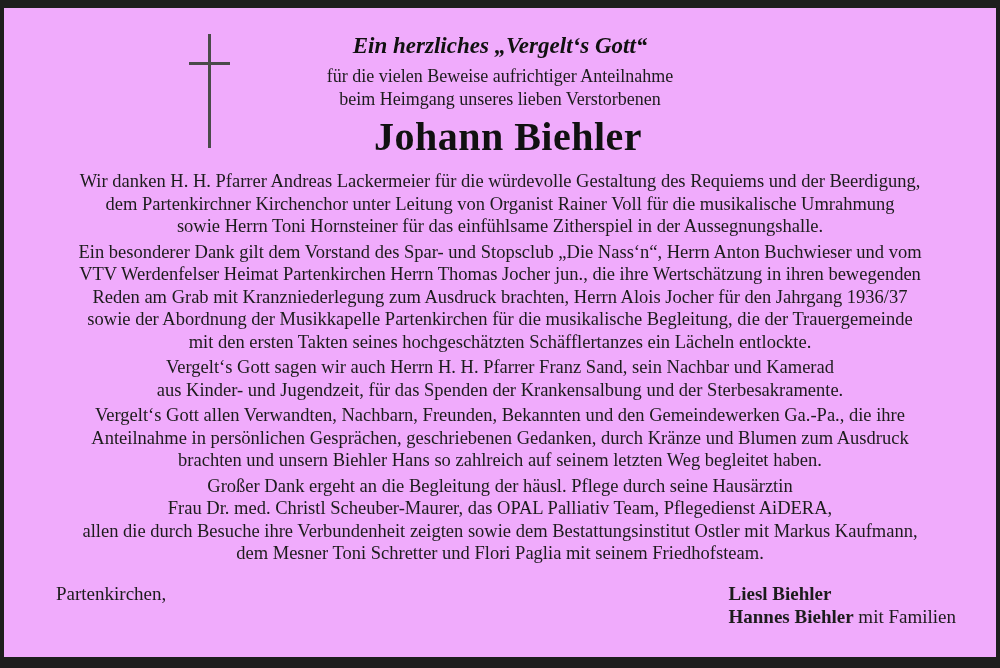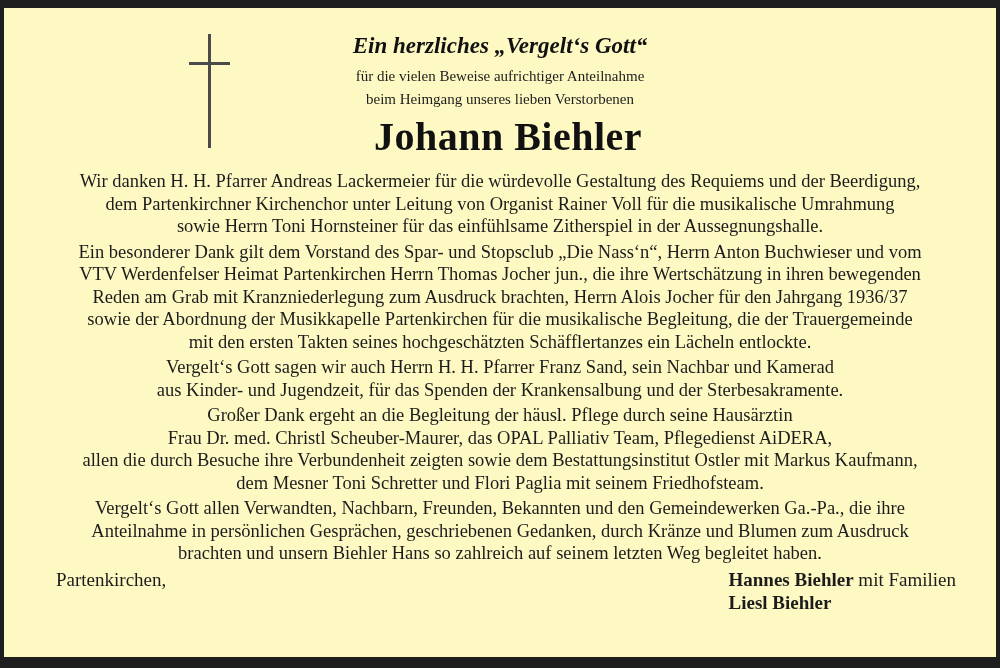--- a/index.html
+++ b/index.html
@@ -4,21 +4,21 @@
 <style>
   html, body { margin: 0; padding: 0; }
   body {
     width: 1000px; height: 668px;
     background: #e9e9e9;
     font-family: "Liberation Serif", "DejaVu Serif", serif;
   }
   .page {
     box-sizing: border-box;
     width: 1000px; height: 668px;
-    background: #fef9c3;
+    background: #f0abfc;
     border-top: 8px solid #1e1e1e;
     border-bottom: 11px solid #1e1e1e;
     border-left: 4px solid #1e1e1e;
     border-right: 4px solid #1e1e1e;
     position: relative;
     color: #1c1c1c;
     overflow: hidden;
   }
   
   .cross {
@@ -46,21 +46,21 @@
   .title {
     margin: 0;
     font-size: 23px;
     line-height: 27px;
     font-weight: bold;
     font-style: italic;
     color: #111111;
   }
   .subtitle {
     margin: 6px 0 0 0;
-    font-size: 15px;
+    font-size: 18px;
     line-height: 23px;
     white-space: pre-line;
   }
   .deceased {
     margin: 3px 0 0 16px;
     font-size: 40px;
     line-height: 46px;
     font-weight: bold;
     letter-spacing: 0.5px;
     color: #111111;
@@ -73,21 +73,21 @@
     font-size: 18.5px;
     line-height: 22.5px;
   }
   .para {
     margin: 3px 0 0 0;
     white-space: pre-line;
   }
   .para:first-child { margin-top: 4px; }
   
   .footer {
-    margin-top: 3px;
+    margin-top: 17px;
     padding: 0 40px 0 52px;
     display: flex;
     justify-content: space-between;
     align-items: flex-start;
     font-size: 19px;
     line-height: 23.5px;
   }
   .signatories .sig-name { font-weight: bold; }
 </style>
 </head>
@@ -111,32 +111,32 @@
     <p class="para">Wir danken H. H. Pfarrer Andreas Lackermeier für die würdevolle Gestaltung des Requiems und der Beerdigung,
 dem Partenkirchner Kirchenchor unter Leitung von Organist Rainer Voll für die musikalische Umrahmung
 sowie Herrn Toni Hornsteiner für das einfühlsame Zitherspiel in der Aussegnungshalle.</p>
     <p class="para">Ein besonderer Dank gilt dem Vorstand des Spar- und Stopsclub „Die Nass‘n“, Herrn Anton Buchwieser und vom
 VTV Werdenfelser Heimat Partenkirchen Herrn Thomas Jocher jun., die ihre Wertschätzung in ihren bewegenden
 Reden am Grab mit Kranzniederlegung zum Ausdruck brachten, Herrn Alois Jocher für den Jahrgang 1936/37
 sowie der Abordnung der Musikkapelle Partenkirchen für die musikalische Begleitung, die der Trauergemeinde
 mit den ersten Takten seines hochgeschätzten Schäfflertanzes ein Lächeln entlockte.</p>
     <p class="para">Vergelt‘s Gott sagen wir auch Herrn H. H. Pfarrer Franz Sand, sein Nachbar und Kamerad
 aus Kinder- und Jugendzeit, für das Spenden der Krankensalbung und der Sterbesakramente.</p>
+    <p class="para">Vergelt‘s Gott allen Verwandten, Nachbarn, Freunden, Bekannten und den Gemeindewerken Ga.-Pa., die ihre
+Anteilnahme in persönlichen Gesprächen, geschriebenen Gedanken, durch Kränze und Blumen zum Ausdruck
+brachten und unsern Biehler Hans so zahlreich auf seinem letzten Weg begleitet haben.</p>
     <p class="para">Großer Dank ergeht an die Begleitung der häusl. Pflege durch seine Hausärztin
 Frau Dr. med. Christl Scheuber-Maurer, das OPAL Palliativ Team, Pflegedienst AiDERA,
 allen die durch Besuche ihre Verbundenheit zeigten sowie dem Bestattungsinstitut Ostler mit Markus Kaufmann,
 dem Mesner Toni Schretter und Flori Paglia mit seinem Friedhofsteam.</p>
-    <p class="para">Vergelt‘s Gott allen Verwandten, Nachbarn, Freunden, Bekannten und den Gemeindewerken Ga.-Pa., die ihre
-Anteilnahme in persönlichen Gesprächen, geschriebenen Gedanken, durch Kränze und Blumen zum Ausdruck
-brachten und unsern Biehler Hans so zahlreich auf seinem letzten Weg begleitet haben.</p>
   </div>
 
   <div class="footer">
     <div class="place-date">
       <div>Partenkirchen,</div>
     </div>
     <div class="signatories">
+      <div><span class="sig-name">Liesl Biehler</span> <span></span></div>
       <div><span class="sig-name">Hannes Biehler</span> <span>mit Familien</span></div>
-      <div><span class="sig-name">Liesl Biehler</span> <span></span></div>
     </div>
   </div>
 
 </div>
 
 </body></html>

